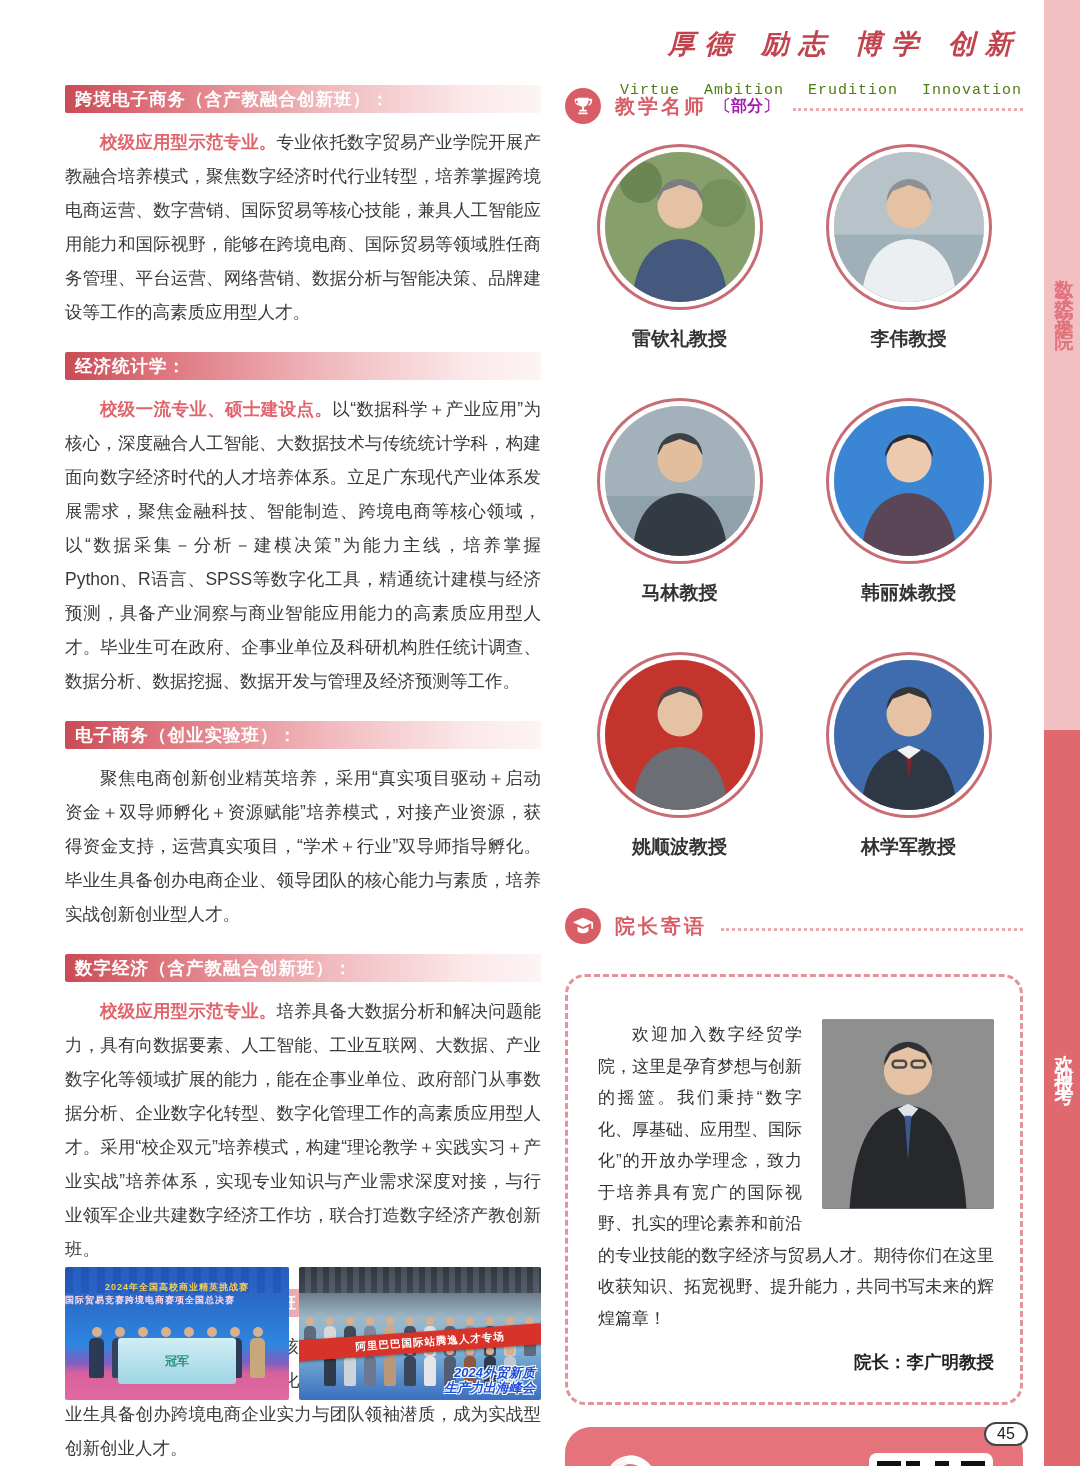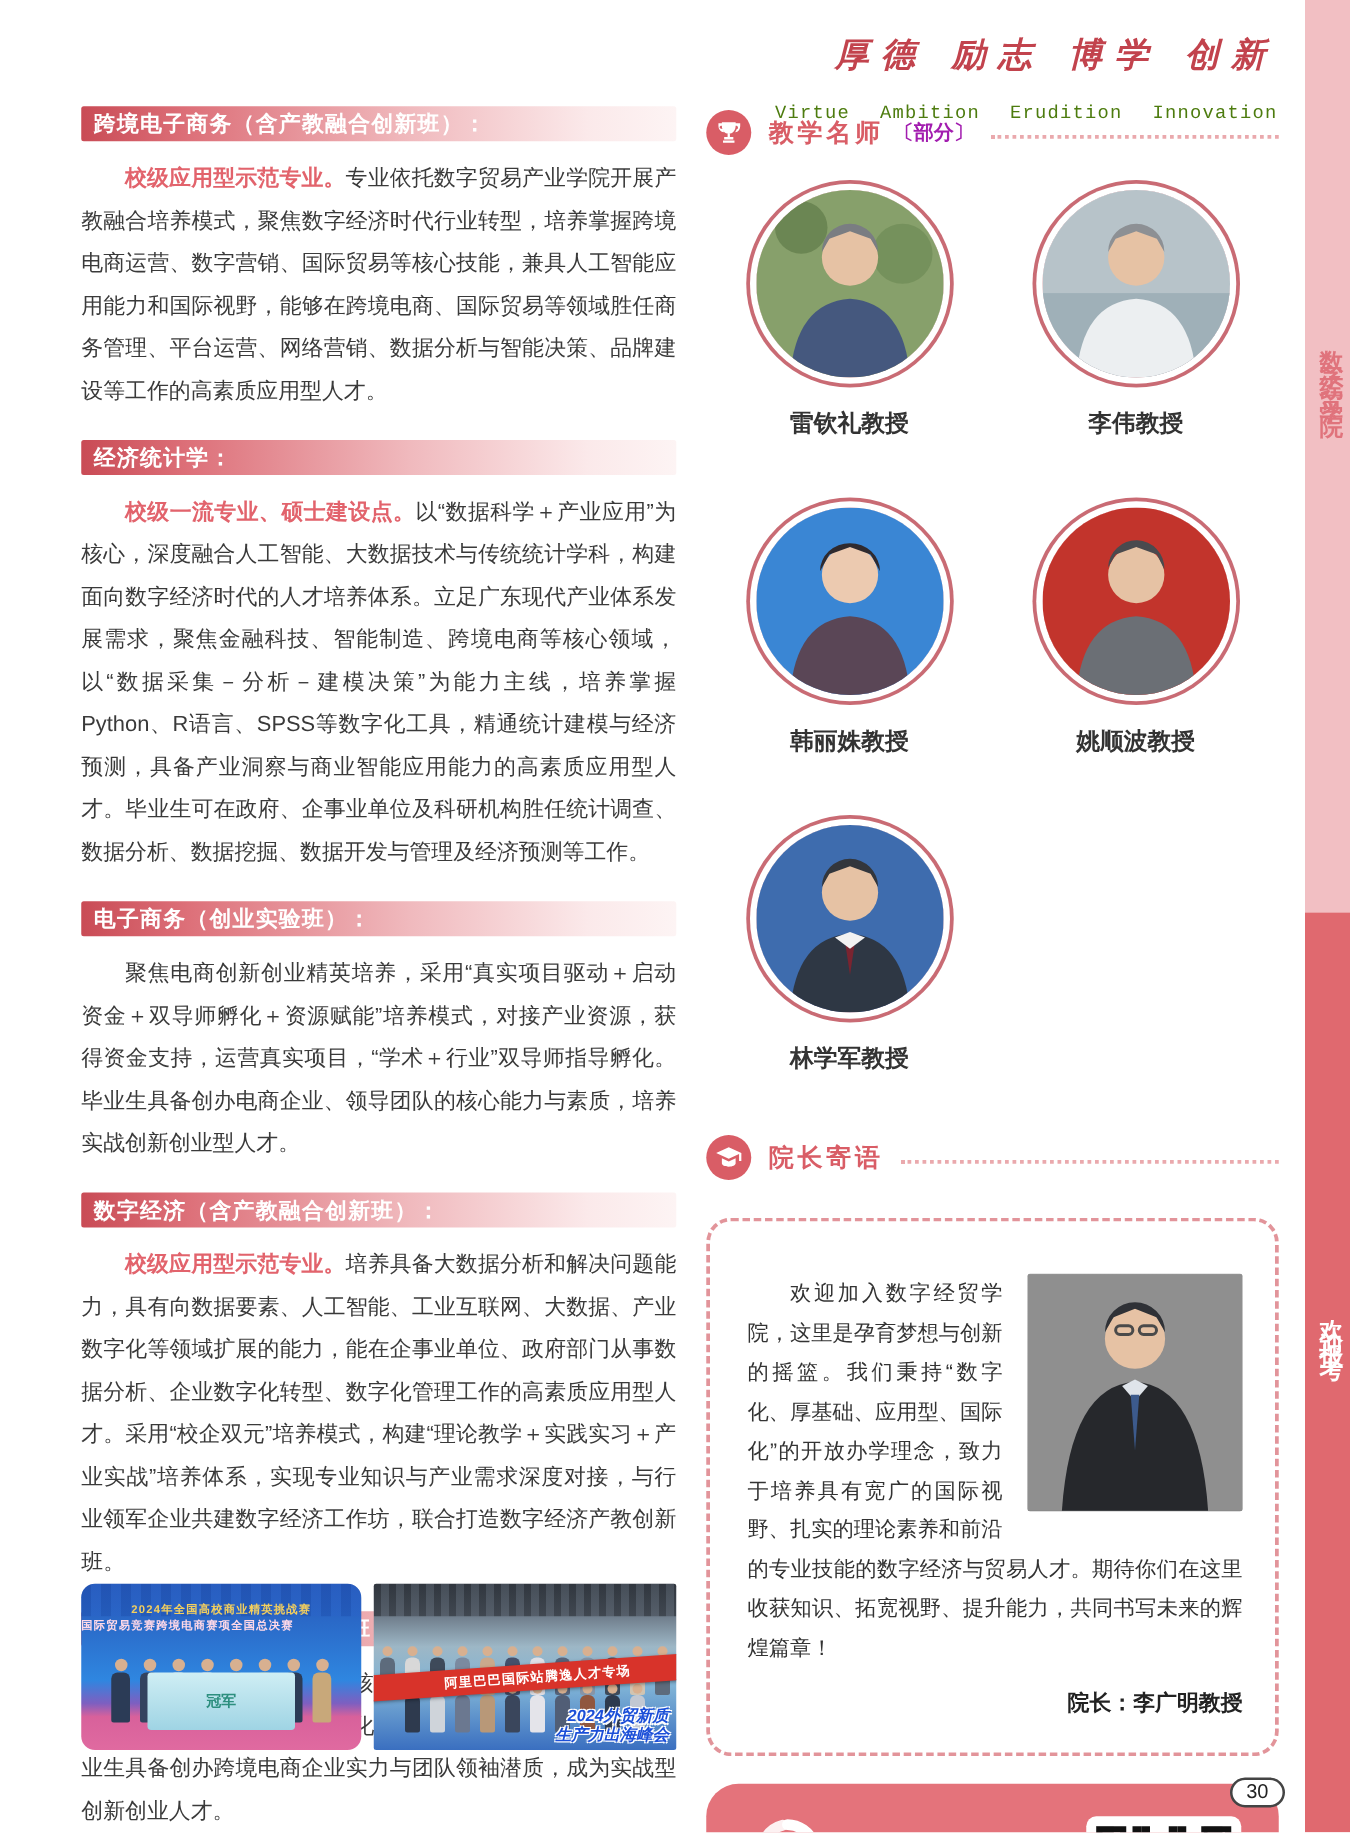--- a/index.html
+++ b/index.html
@@ -26,21 +26,21 @@
     font-size:17.5px;letter-spacing:1px;
     background:linear-gradient(90deg,#c94b55 0%,#dd7079 18%,#f0b9bd 55%,#fbe9ea 85%,#fdf4f4 100%);
     border-radius:2px;}
   .program-text{margin-top:12px;font-size:17.5px;line-height:34px;text-align:justify;
     text-indent:2em;color:#3a3a3a;}
   .hl{color:#e2636c;font-weight:bold;}
 
   
   .gallery{position:absolute;left:65px;top:1267px;width:476px;height:133px;}
   .shot{position:absolute;top:0;height:133px;border-radius:2px;overflow:hidden;}
-  .shot1{left:0;width:224px;background:linear-gradient(180deg,#2757b8 0%,#2f86e0 58%,#7e5fc0 72%,#d8619b 80%,#e06aa0 100%);border-radius:11px;}
+  .shot1{left:0;width:224px;background:linear-gradient(180deg,#2757b8 0%,#2f86e0 58%,#7e5fc0 72%,#d8619b 80%,#e06aa0 100%);}
   .shot2{left:234px;width:242px;background:linear-gradient(180deg,#3c434e 0%,#6b7886 18%,#9db7c6 38%,#7fb3d6 62%,#3a6fc0 100%);}
   .shot1 .cap1{position:absolute;top:14px;width:100%;text-align:center;font-size:9px;
      font-weight:bold;color:#f3cf5e;letter-spacing:1px;}
   .shot1 .cap2{position:absolute;top:27px;width:100%;font-size:9px;
      font-weight:bold;color:#ffd9e8;letter-spacing:1px;}
   .crowd{position:absolute;left:0;width:100%;display:flex;justify-content:center;gap:8px;}
   .crowd1{bottom:22px;}
   .p{display:flex;flex-direction:column;align-items:center;}
   .p .h{width:10px;height:10px;border-radius:50%;background:#d8b090;}
   .p .b{width:15px;height:40px;border-radius:5px 5px 2px 2px;margin-top:1px;}
@@ -337,20 +337,32 @@
               <circle cx="50" cy="36" r="15" fill="#e6c2a4"></circle>
               <path d="M35 33a15 15 0 0 1 30 0l-4-7-11-4-11 4z" fill="#8d9094"></path>
               <path d="M18 100Q21 60 50 58q29 2 32 42z" fill="#eceff1"></path>
             </svg>
         </div>
         <div class="fac-name">李伟教授</div>
       </div>
       <div class="fac-cell">
         <div class="avatar">
           <svg width="150" height="150" viewBox="0 0 100 100">
+              <rect width="100" height="100" fill="#a3b2ba"></rect>
+              <rect y="60" width="100" height="40" fill="#8fa2ac"></rect>
+              <circle cx="50" cy="36" r="15" fill="#e2bd9e"></circle>
+              <path d="M35 33a15 15 0 0 1 30 0l-4-7-11-4-11 4z" fill="#3c4148"></path>
+              <path d="M18 100Q21 60 50 58q29 2 32 42z" fill="#333a42"></path>
+            </svg>
+        </div>
+        <div class="fac-name">马林教授</div>
+      </div>
+      <div class="fac-cell">
+        <div class="avatar">
+          <svg width="150" height="150" viewBox="0 0 100 100">
               <rect width="100" height="100" fill="#3a86d4"></rect>
               <circle cx="50" cy="36" r="15" fill="#eccab0"></circle>
               <path d="M34 34a16 15 0 0 1 32 0l-5-9-11-4-11 4z" fill="#2f2a2e"></path>
               <path d="M18 100Q21 60 50 58q29 2 32 42z" fill="#5a4656"></path>
             </svg>
         </div>
         <div class="fac-name">韩丽姝教授</div>
       </div>
       <div class="fac-cell">
         <div class="avatar">
@@ -547,15 +559,15 @@
             </div>
           <div class="finder f1"></div>
           <div class="finder f2"></div>
 
           <div class="qr-badge">E</div>
         </div>
       </div>
     </div>
   </div>
 
-  <div class="pagenum">30</div>
+  <div class="pagenum">45</div>
 
 </div>
 
 </body></html>

